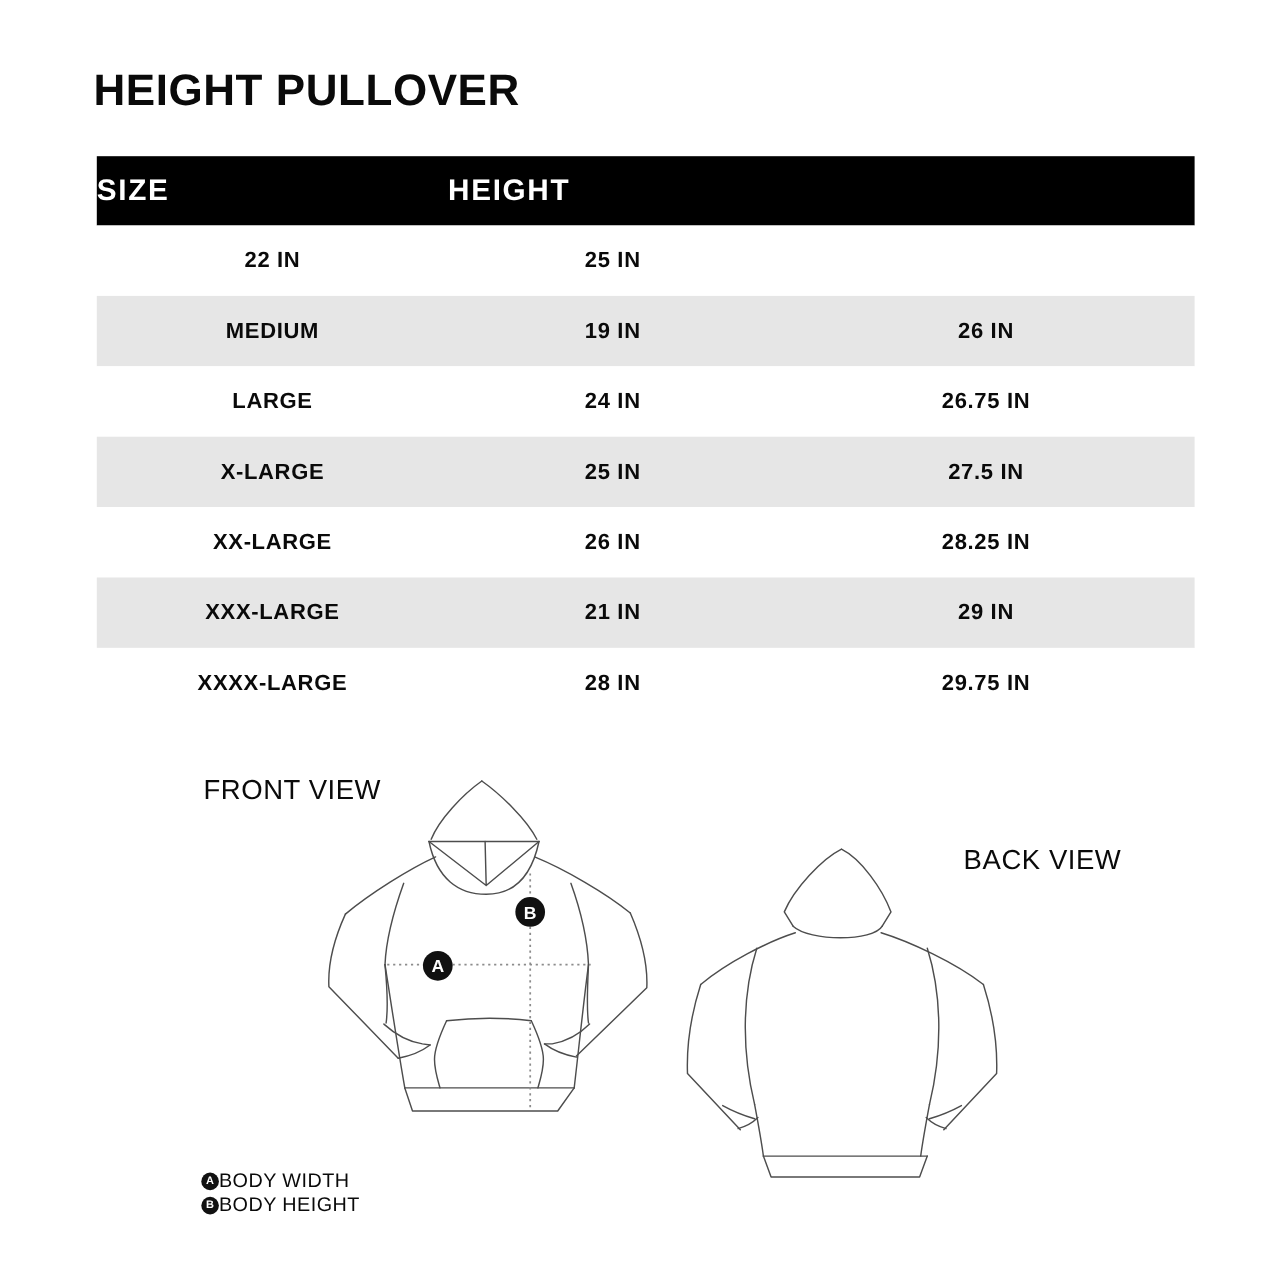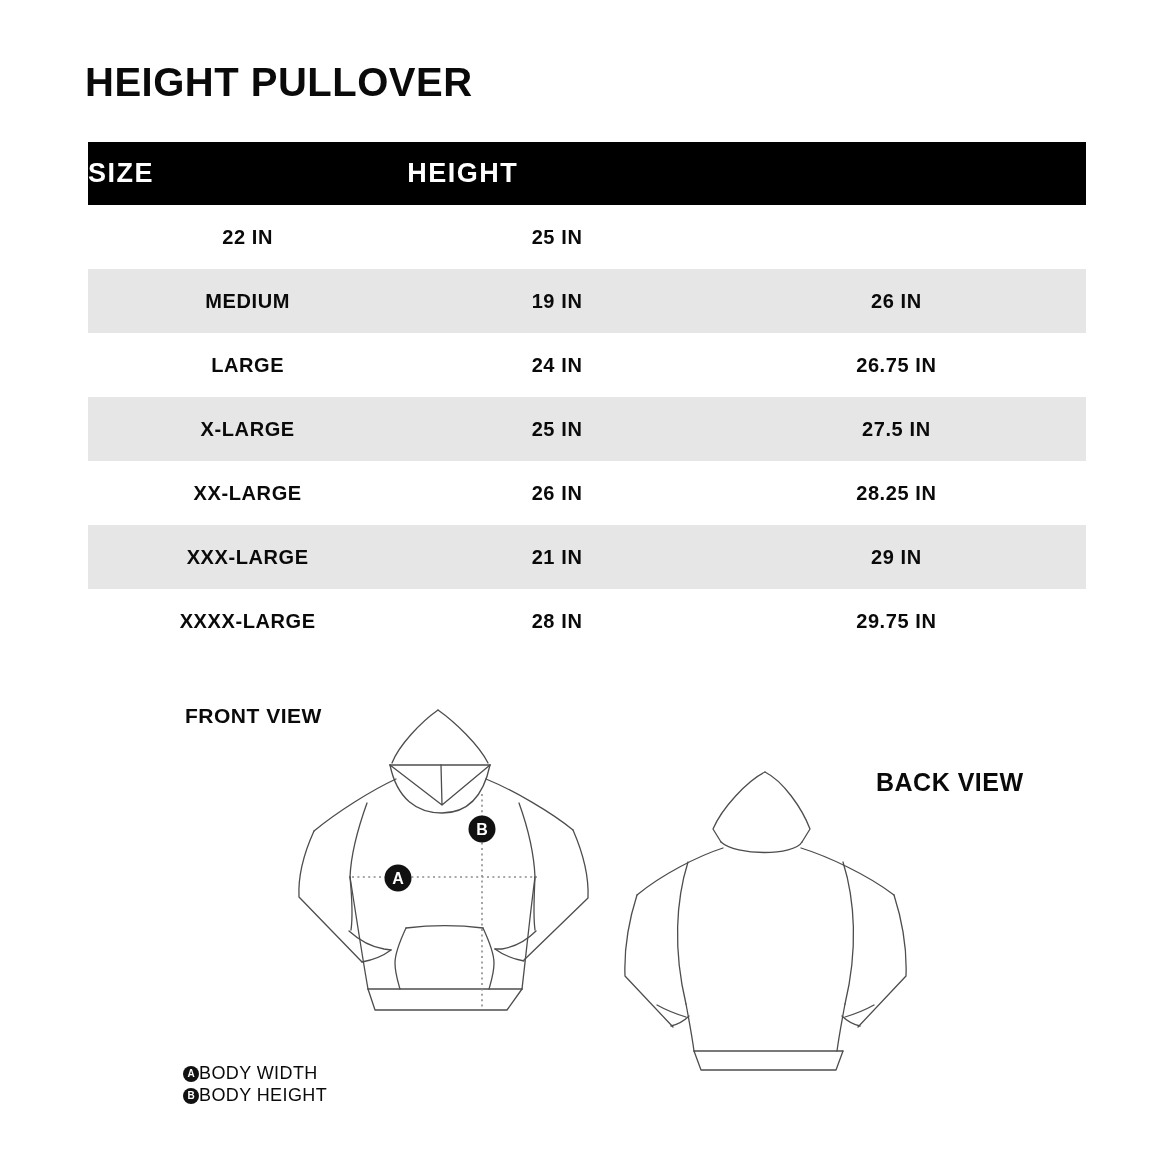--- a/index.html
+++ b/index.html
@@ -25,22 +25,22 @@
   }
   .trow{
     display:grid;grid-template-columns:32% 30% 38%;
     height:64px;align-items:center;background:#ffffff;
   }
   .trow.alt{background:#e6e6e6;}
   .trow .cell{
     text-align:center;font-size:20px;font-weight:700;letter-spacing:0.6px;
   }
   
-  .front-label{left:185px;top:704px;font-size:21px;font-weight:700;letter-spacing:0.5px;}
-  .back-label{left:876px;top:768px;font-size:25px;font-weight:700;letter-spacing:0.5px;}
+  .front-label{left:185px;top:704px;font-size:25px;font-weight:400;letter-spacing:0.5px;}
+  .back-label{left:876px;top:768px;font-size:25px;font-weight:400;letter-spacing:0.5px;}
   
   svg.art{left:0;top:0;width:1169px;height:1169px;pointer-events:none;}
   .line{fill:none;stroke:#4d4d4d;stroke-width:1.3;stroke-linecap:round;stroke-linejoin:round;}
   .dotted{fill:none;stroke:#8c8c8c;stroke-width:1.6;stroke-dasharray:2 3.4;}
   .marker-dot{fill:#111111;}
   .marker-letter{fill:#ffffff;font-size:16px;font-weight:700;text-anchor:middle;font-family:"Liberation Sans",sans-serif;}
   
   .legend{left:183px;top:1064px;display:flex;flex-direction:column;gap:3px;}
   .legend-row{display:flex;align-items:center;height:19px;}
   .legend-dot{

